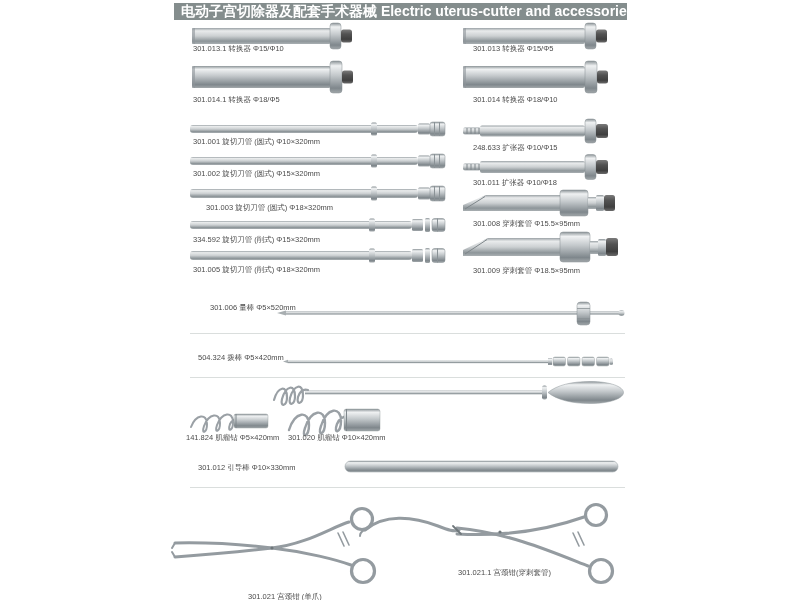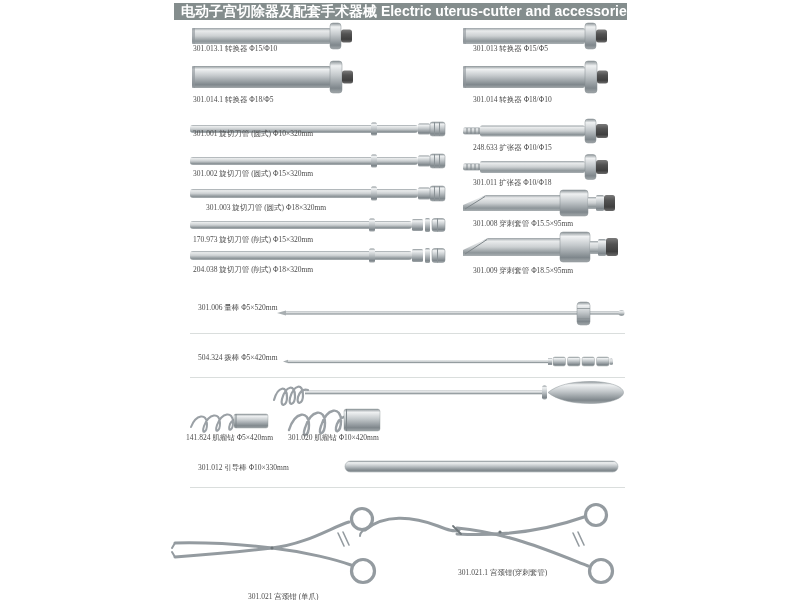--- a/index.html
+++ b/index.html
@@ -2,21 +2,21 @@
 <html><head>
 <meta charset="utf-8">
 <style>
   html,body{margin:0;padding:0;background:#ffffff;}
   .page{position:relative;width:800px;height:600px;background:#ffffff;overflow:hidden;
         font-family:"Liberation Sans","DejaVu Sans",sans-serif;}
   .header-bar{position:absolute;left:174px;top:3px;width:453px;height:17px;
         background:#848d8d;color:#ffffff;font-size:14px;font-weight:600;
         line-height:17px;padding-left:7px;box-sizing:border-box;white-space:nowrap;}
   .art{position:absolute;left:0;top:0;}
-  .lbl{position:absolute;font-size:7.5px;line-height:10px;color:#4b4b4b;white-space:nowrap;font-family:Liberation Serif, serif;}
+  .lbl{position:absolute;font-size:7.5px;line-height:10px;color:#4b4b4b;white-space:nowrap;}
 </style>
 </head>
 <body>
 
 <div class="page">
 
   <div class="header-bar">电动子宫切除器及配套手术器械 Electric uterus-cutter and accessories</div>
 
   <svg class="art" width="800" height="600" viewBox="0 0 800 600">
     <defs>
@@ -216,32 +216,32 @@
       <path d="M213,30 l6,13 M218,29 l6,13" stroke-width="1.6"></path>
       <circle cx="140" cy="29" r="1.6" fill="#6f777b" stroke="none"></circle>
     </g>
   </svg>
 
   <div class="lbl" style="left:193px;top:44px">301.013.1 转换器 Φ15/Φ10</div>
   <div class="lbl" style="left:193px;top:95px">301.014.1 转换器 Φ18/Φ5</div>
   <div class="lbl" style="left:473px;top:44px">301.013 转换器 Φ15/Φ5</div>
   <div class="lbl" style="left:473px;top:95px">301.014 转换器 Φ18/Φ10</div>
 
-  <div class="lbl" style="left:193px;top:129px">301.001 旋切刀管 (圆式) Φ10×320mm</div>
+  <div class="lbl" style="left:193px;top:137px">301.001 旋切刀管 (圆式) Φ10×320mm</div>
   <div class="lbl" style="left:193px;top:169px">301.002 旋切刀管 (圆式) Φ15×320mm</div>
   <div class="lbl" style="left:206px;top:203px">301.003 旋切刀管 (圆式) Φ18×320mm</div>
-  <div class="lbl" style="left:193px;top:235px">170.973 旋切刀管 (削式) Φ15×320mm</div>
-  <div class="lbl" style="left:193px;top:265px">204.038 旋切刀管 (削式) Φ18×320mm</div>
+  <div class="lbl" style="left:193px;top:235px">334.592 旋切刀管 (削式) Φ15×320mm</div>
+  <div class="lbl" style="left:193px;top:265px">301.005 旋切刀管 (削式) Φ18×320mm</div>
 
   <div class="lbl" style="left:473px;top:143px">248.633 扩张器 Φ10/Φ15</div>
   <div class="lbl" style="left:473px;top:178px">301.011 扩张器 Φ10/Φ18</div>
   <div class="lbl" style="left:473px;top:219px">301.008 穿刺套管 Φ15.5×95mm</div>
   <div class="lbl" style="left:473px;top:266px">301.009 穿刺套管 Φ18.5×95mm</div>
 
-  <div class="lbl" style="left:198px;top:303px">301.006 量棒 Φ5×520mm</div>
+  <div class="lbl" style="left:210px;top:303px">301.006 量棒 Φ5×520mm</div>
   <div class="lbl" style="left:198px;top:353px">504.324 拨棒 Φ5×420mm</div>
 
   <div class="lbl" style="left:186px;top:433px">141.824 肌瘤钻 Φ5×420mm</div>
   <div class="lbl" style="left:288px;top:433px">301.020 肌瘤钻 Φ10×420mm</div>
 
   <div class="lbl" style="left:198px;top:463px">301.012 引导棒 Φ10×330mm</div>
 
   <div class="lbl" style="left:248px;top:592px">301.021 宫颈钳 (单爪)</div>
   <div class="lbl" style="left:458px;top:568px">301.021.1 宫颈钳(穿刺套管)</div>
 

